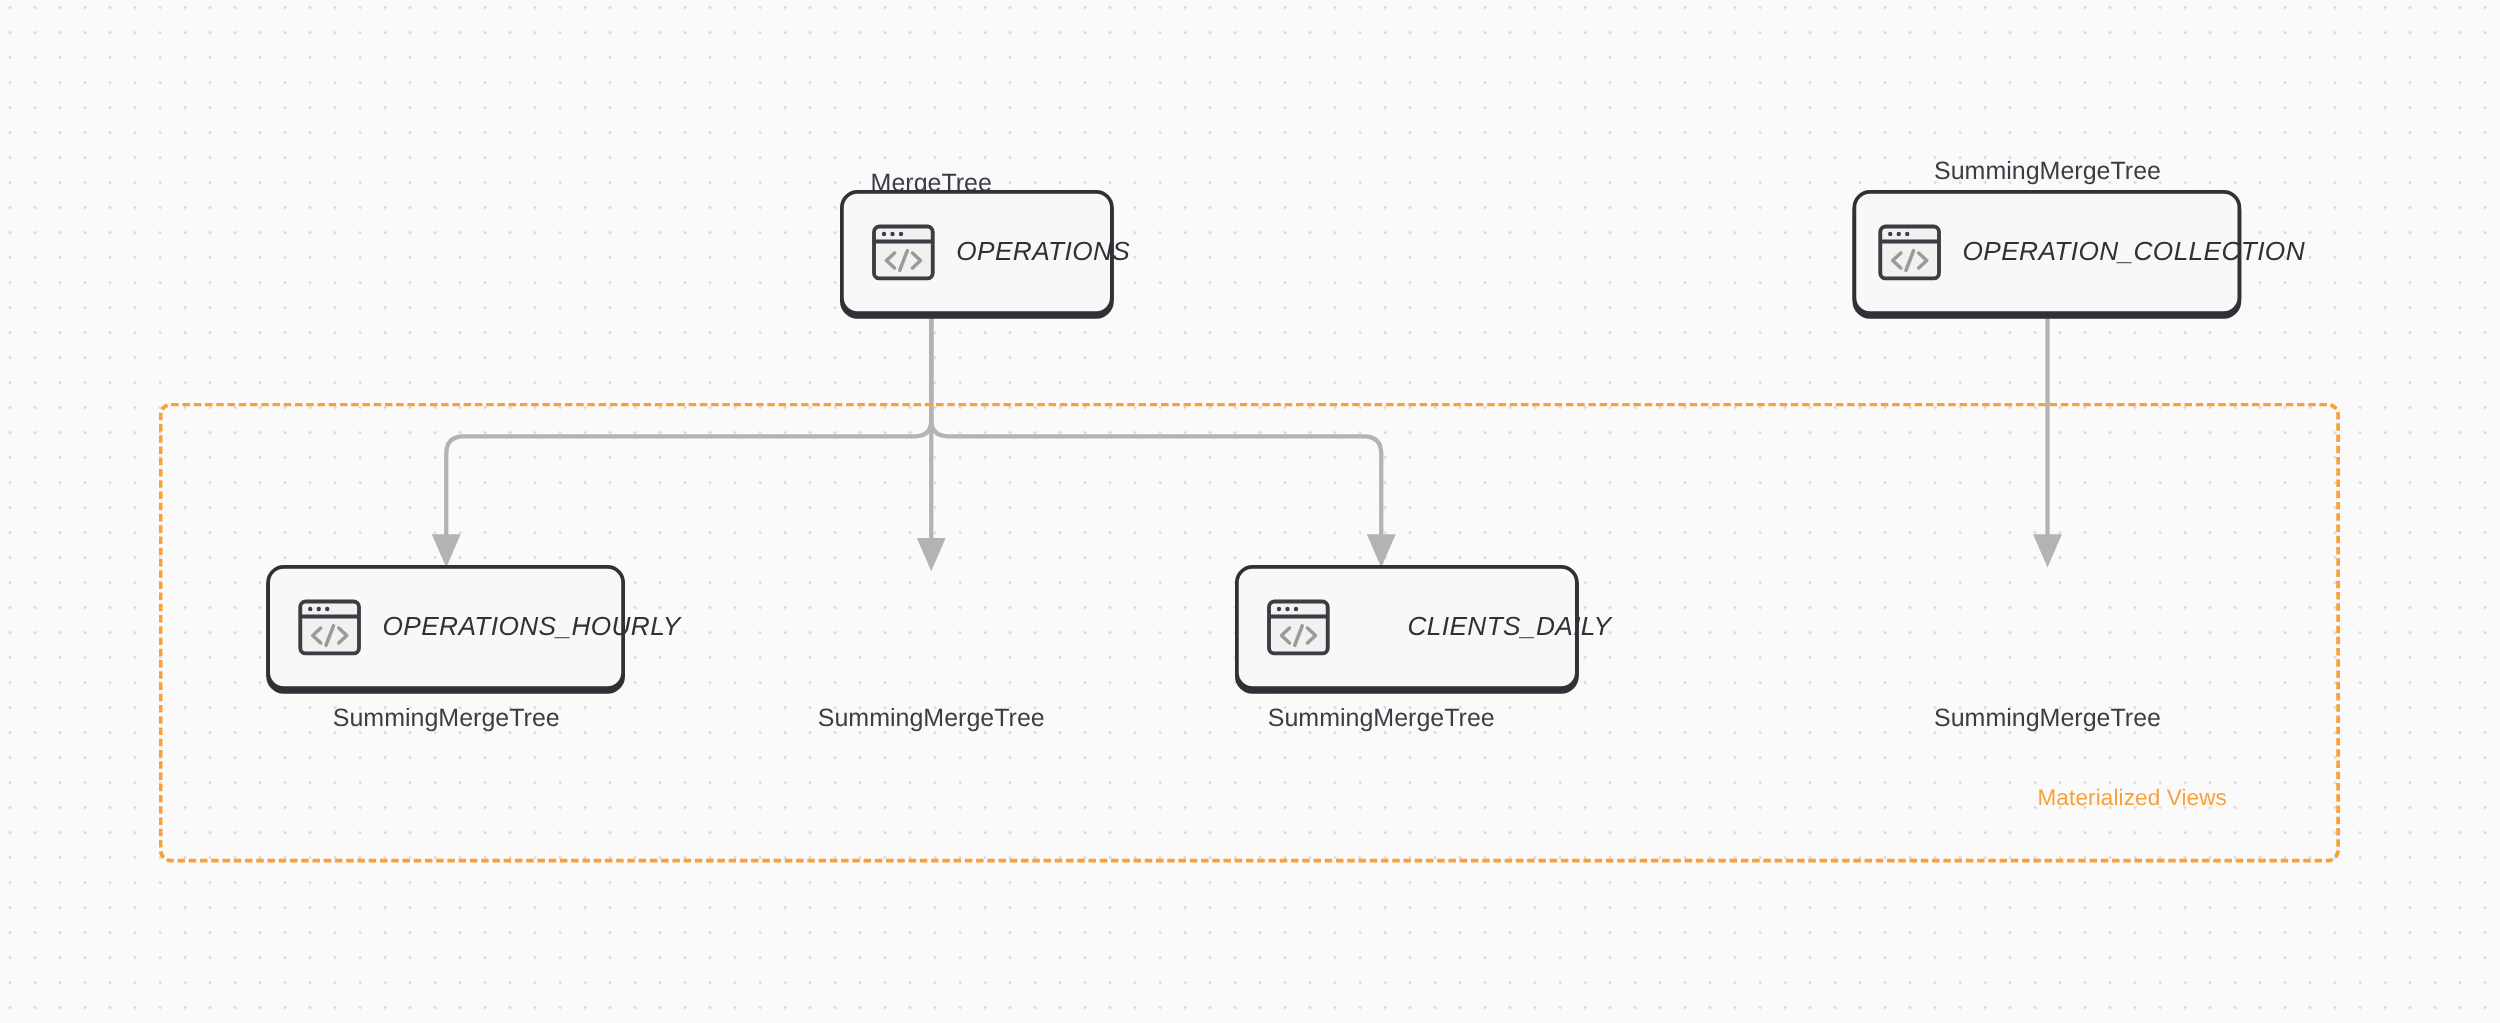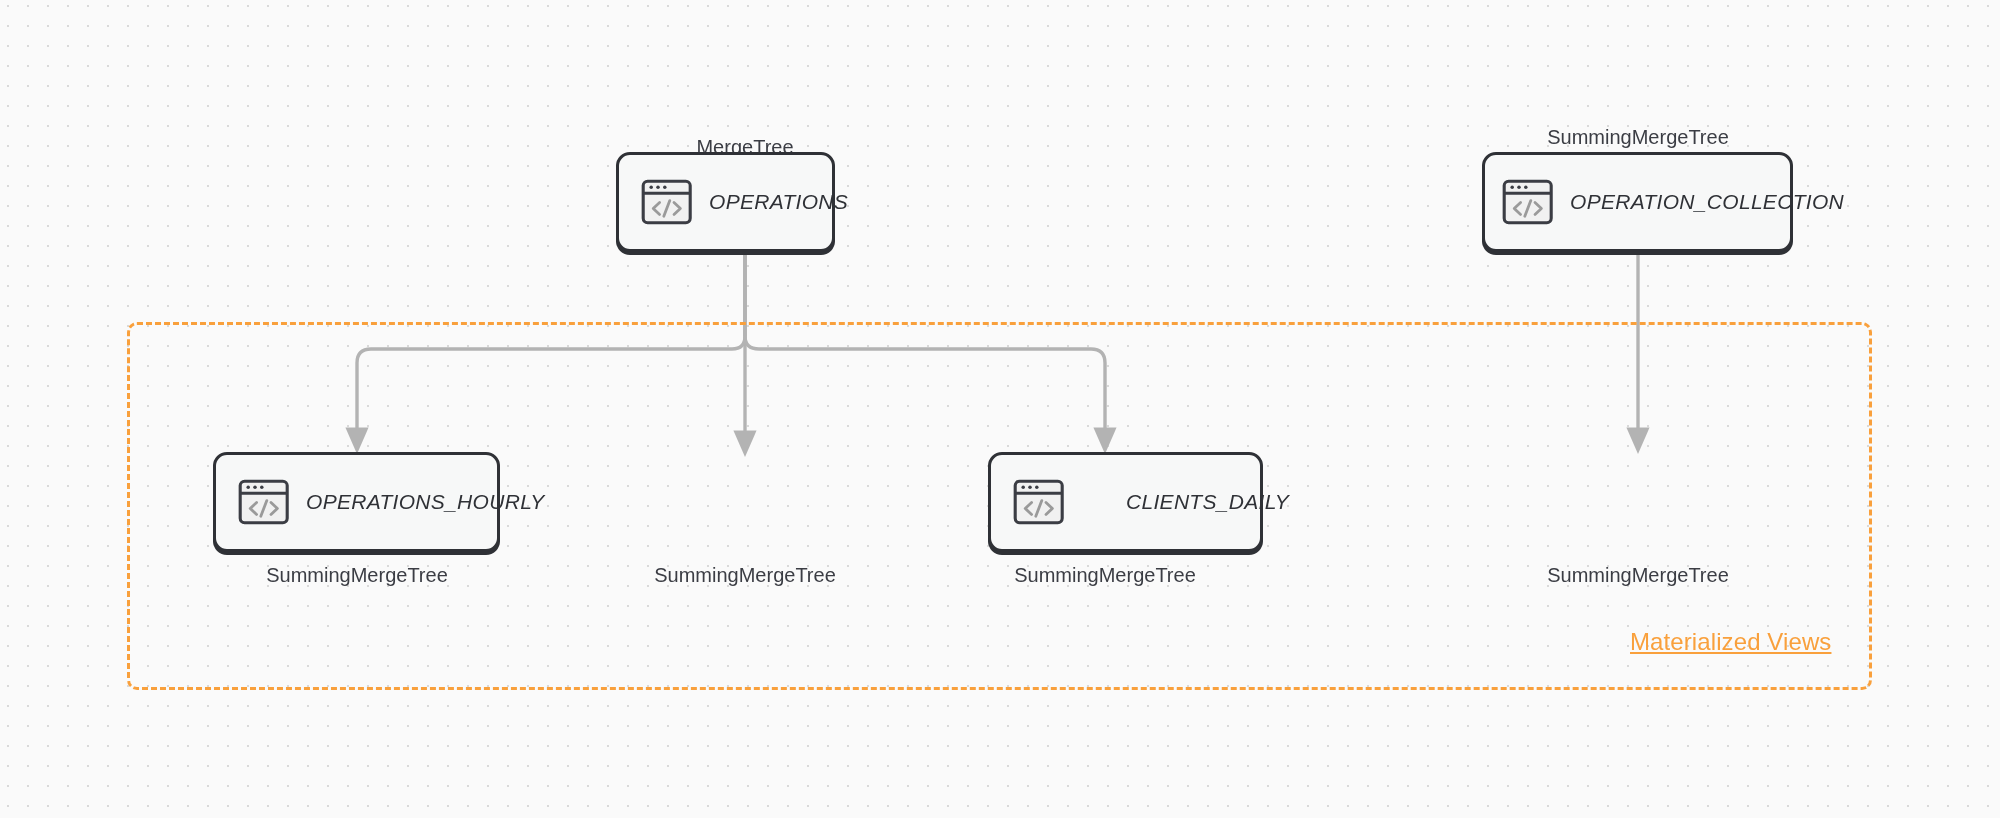--- a/index.html
+++ b/index.html
@@ -40,24 +40,23 @@
   .group-box {
     position: absolute;
     box-sizing: border-box;
     border: 3px dashed #f9a03c;
     border-radius: 10px;
     background: transparent;
   }
   .group-label {
     position: absolute;
     color: #f9a03c;
-    font-size: 24px;
+    font-size: 18px;
     letter-spacing: 0.1px;
     white-space: nowrap;
-    text-decoration: underline;
   }
 
   
   .node {
     position: absolute;
     box-sizing: border-box;
     display: flex;
     align-items: center;
     background: #f7f8f8;
     border: 3px solid #2f3136;
@@ -108,21 +107,21 @@
 
     <path d="M745,254 L745,336 Q745,349 759,349 L1091,349 Q1105,349 1105,363 L1105,441" fill="none" stroke="#b3b3b3" stroke-width="3.4" stroke-linecap="round" marker-end="url(#arrowhead)"></path>
 
     <path d="M1638,254 L1638,441" fill="none" stroke="#b3b3b3" stroke-width="3.4" marker-end="url(#arrowhead)"></path>
   </svg>
 
   <div class="group-box" style="left:127px; top:322px; width:1745px; height:368px;"></div>
   <div class="group-label" style="left:1630px; top:628px;">Materialized Views</div>
 
   <div class="caption" style="left:745px; top:120px;margin-top:16px;">MergeTree</div>
-  <div class="node" style="left:616px; top:152px; width:219px; height:100px;">
+  <div class="node" style="left:672px; top:152px; width:219px; height:100px;">
     <svg class="node-icon" viewBox="0 0 52 48" xmlns="http://www.w3.org/2000/svg">
       <rect x="2.2" y="3.2" width="47" height="41.5" rx="4.4" fill="#f1f1f1" stroke="#3b3d44" stroke-width="3.1"></rect>
       <path d="M2.2,15.2 L49.2,15.2" stroke="#3b3d44" stroke-width="3.1"></path>
       <circle cx="10.2" cy="9.2" r="1.75" fill="#3b3d44"></circle>
       <circle cx="17.0" cy="9.2" r="1.75" fill="#3b3d44"></circle>
       <circle cx="23.8" cy="9.2" r="1.75" fill="#3b3d44"></circle>
       <path d="M18.6,24.4 L12.2,30.4 L18.6,36.4" fill="none" stroke="#9a9a9a" stroke-width="2.8" stroke-linecap="round" stroke-linejoin="round"></path>
       <path d="M33.0,24.4 L39.4,30.4 L33.0,36.4" fill="none" stroke="#9a9a9a" stroke-width="2.8" stroke-linecap="round" stroke-linejoin="round"></path>
       <path d="M28.8,22.6 L22.8,38.2" fill="none" stroke="#9a9a9a" stroke-width="2.8" stroke-linecap="round"></path>
     </svg>

